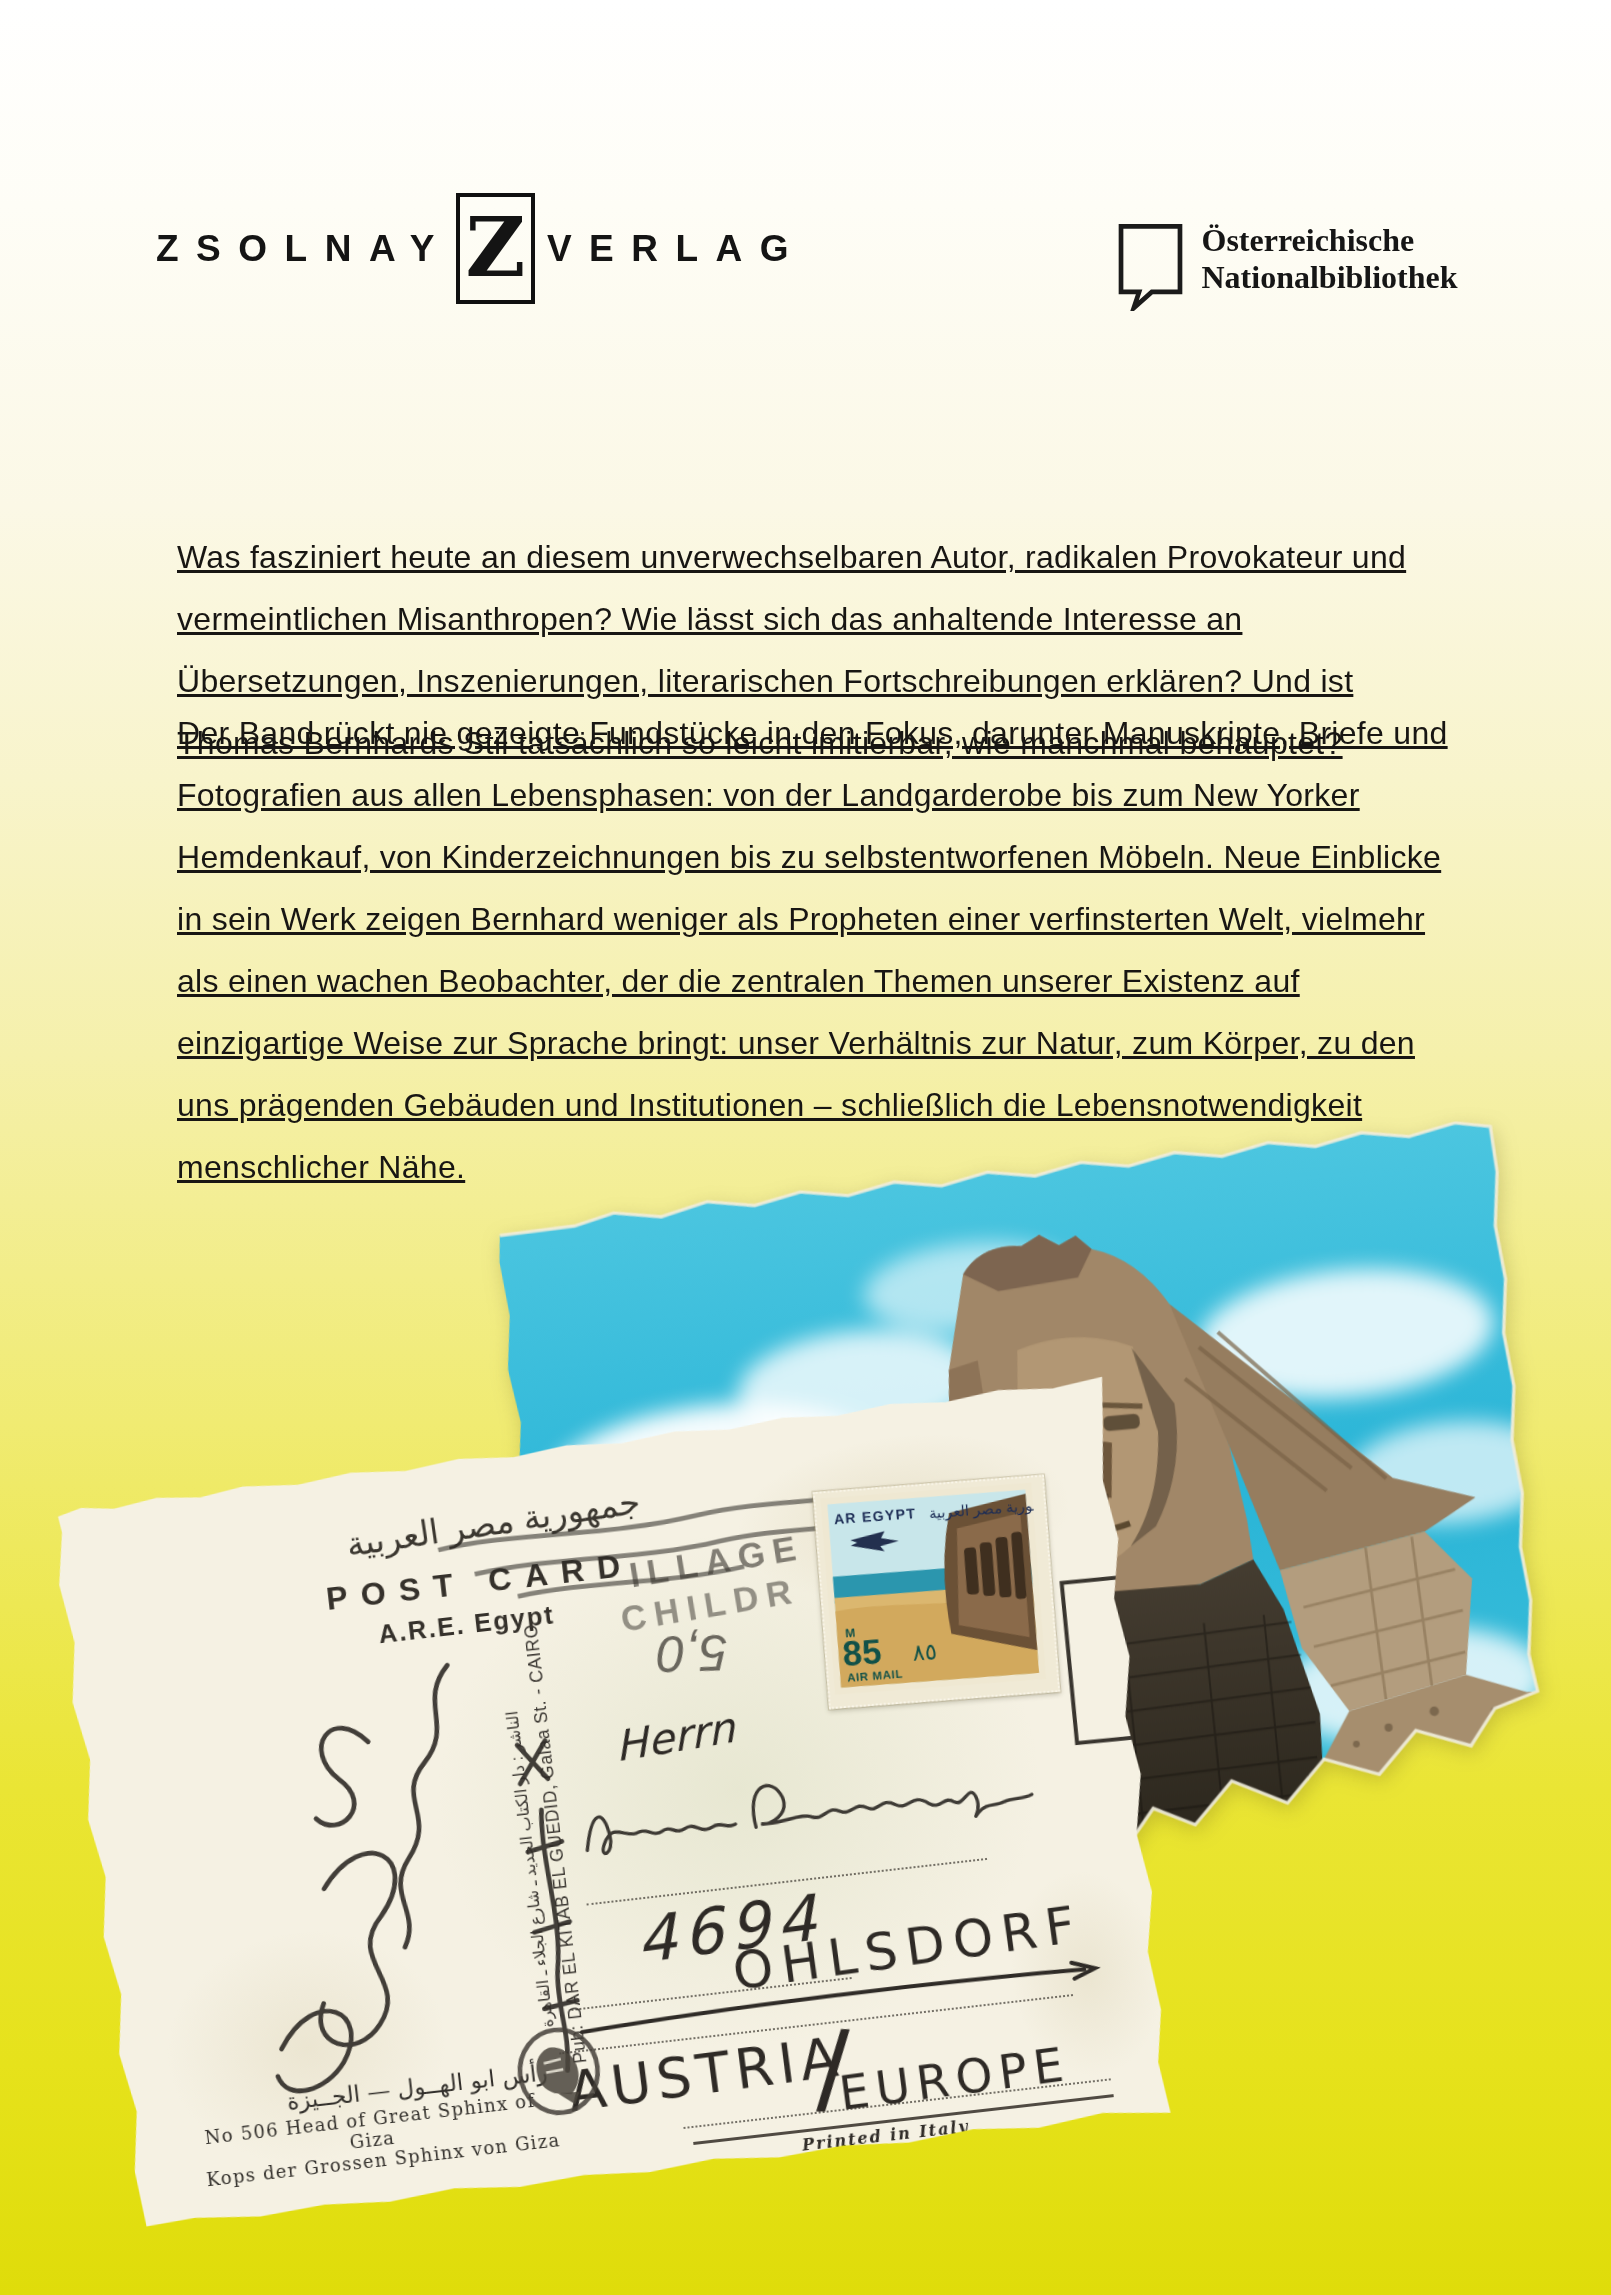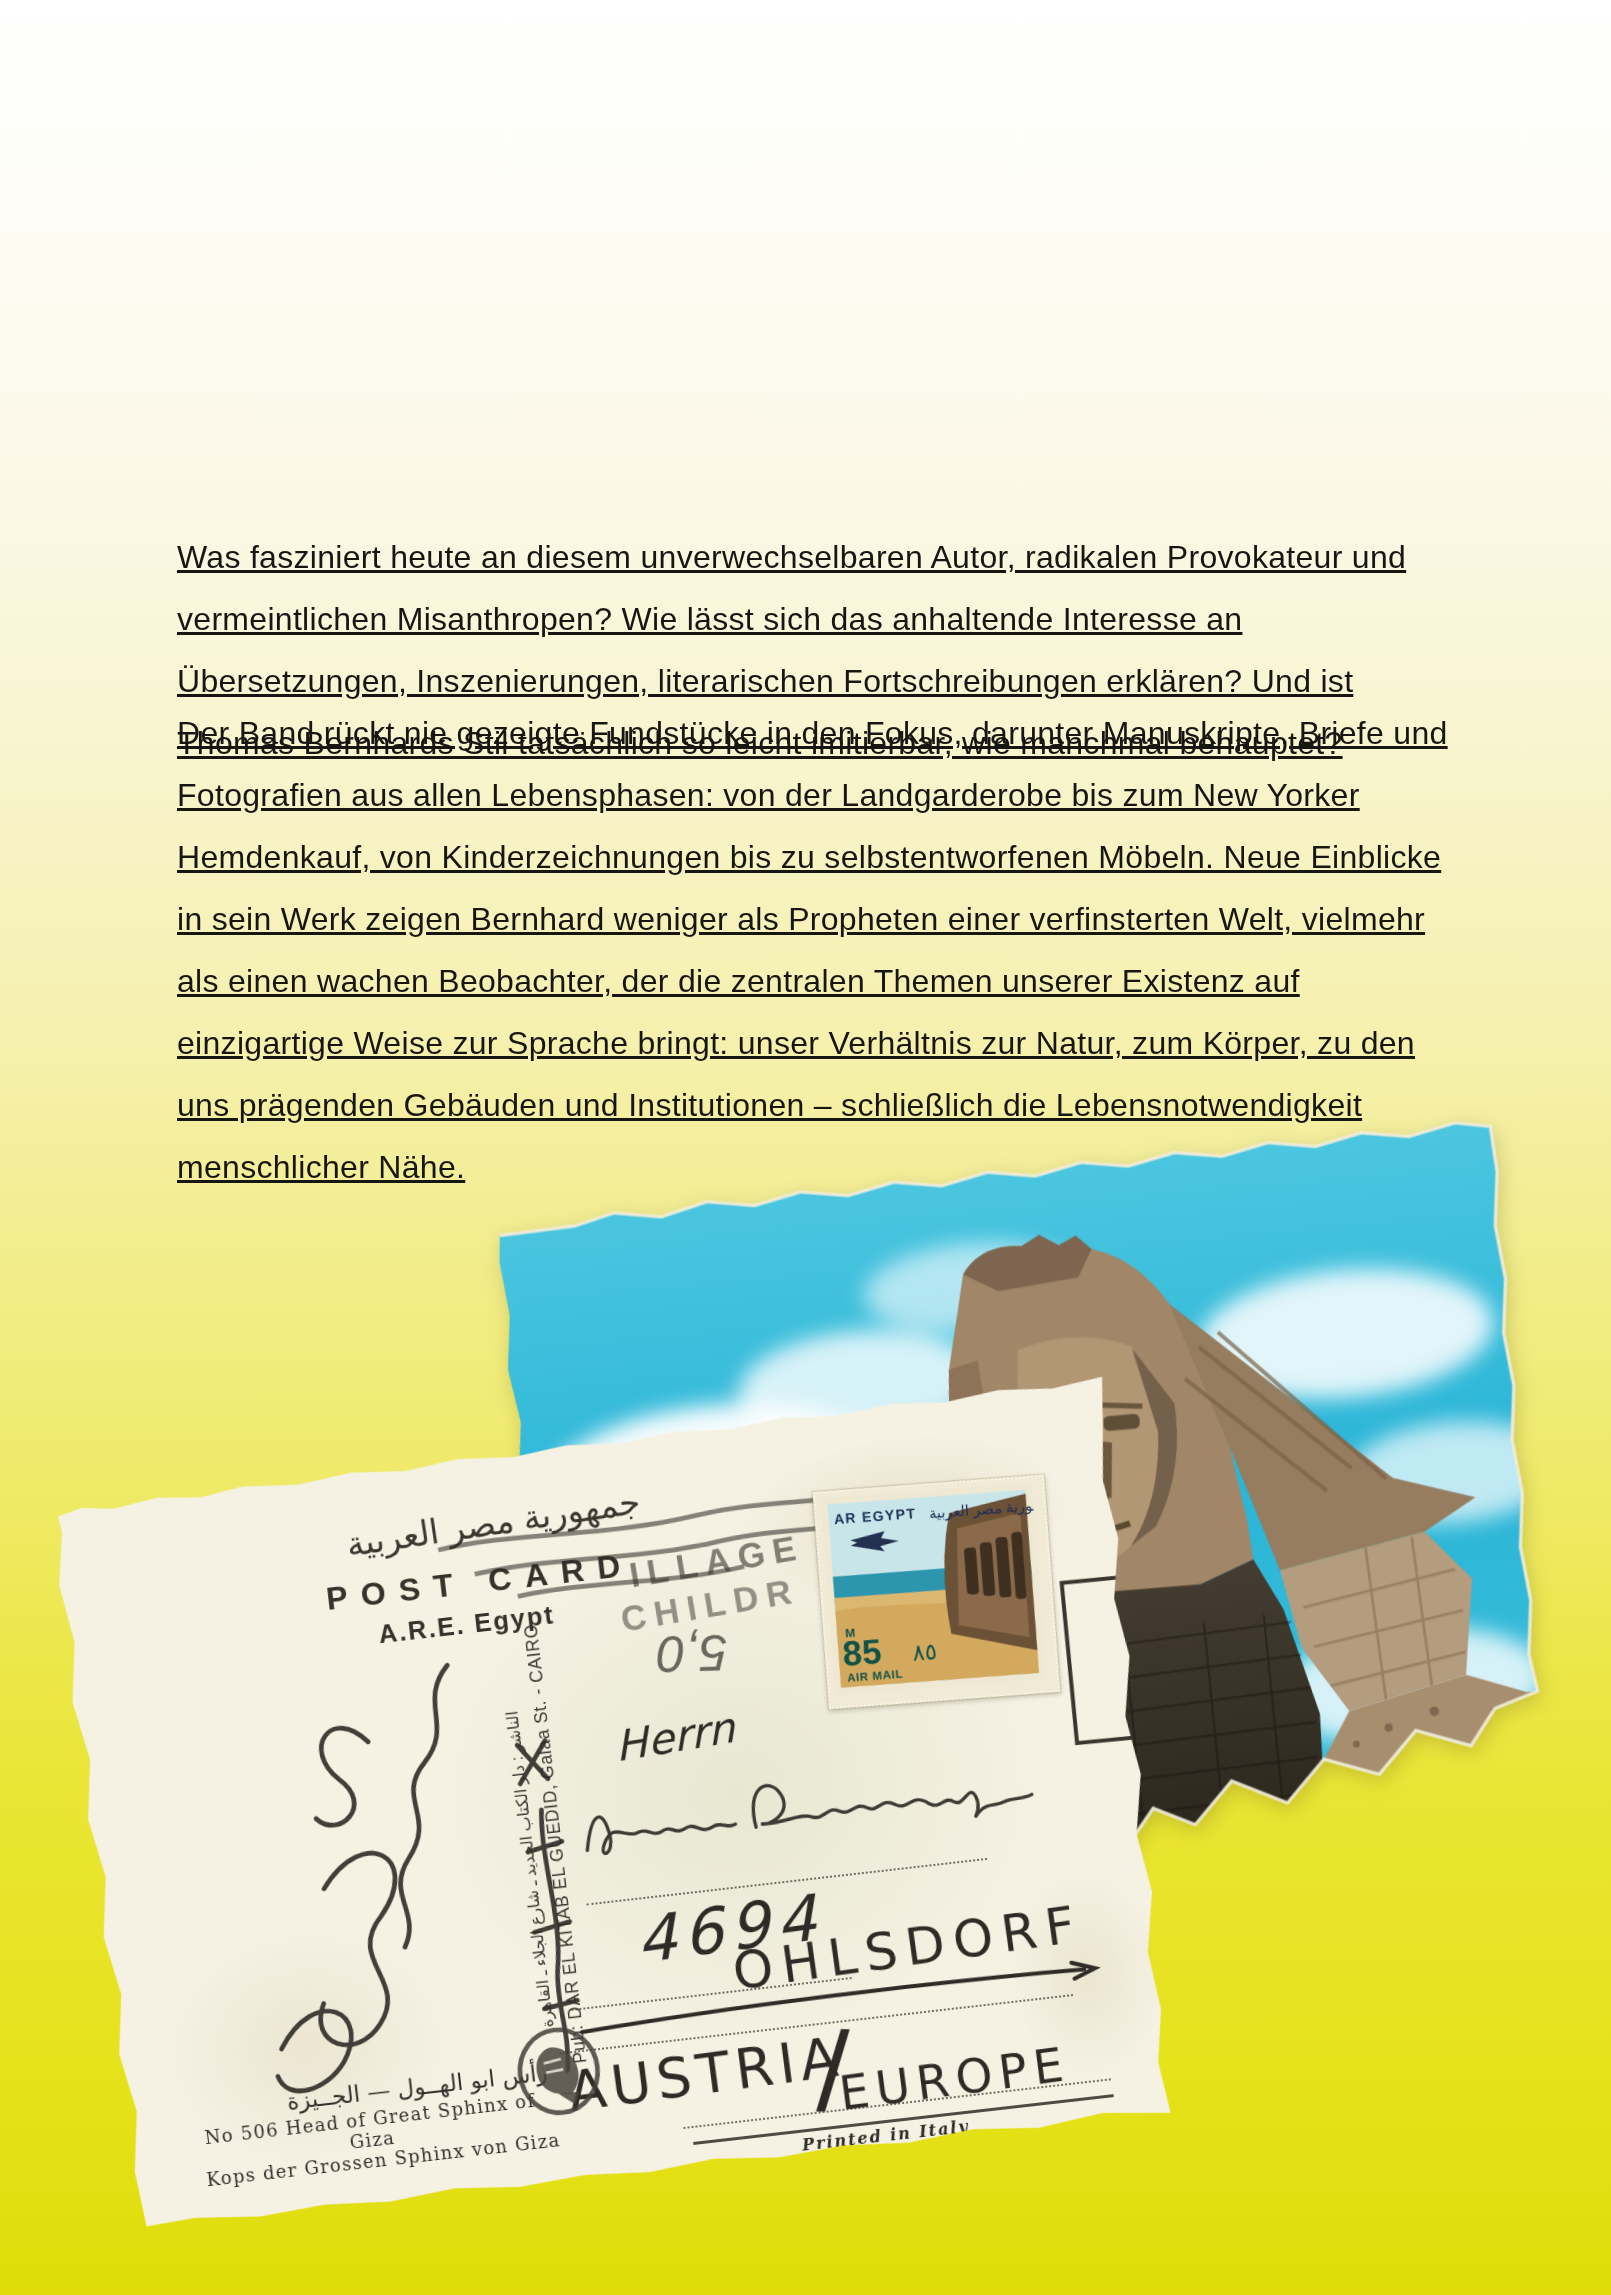--- a/index.html
+++ b/index.html
@@ -70,20 +70,38 @@
   .sig{left:487px;top:344px;width:477px;height:114px;}
   .scrawl{left:90px;top:199px;width:396px;height:470px;}
   .arrowline{left:467px;top:572px;width:537px;height:31px;}
   .onb-icon svg{display:block;}
 </style>
 </head>
 <body>
 
 <div class="page">
 
+  <div class="logos">
+    <div class="zsolnay">
+      <span class="zs-word">ZSOLNAY</span>
+      <span class="z-box">Z</span>
+      <span class="zs-word">VERLAG</span>
+    </div>
+    <div class="onb">
+      <span class="onb-icon">
+        <svg width="67" height="89" viewBox="0 0 100 132">
+          <path d="M6 6 H94 V104 H52 L25 128 L33 104 H6 Z" fill="none" stroke="#1b1b1b" stroke-width="7"></path>
+        </svg>
+      </span>
+      <span class="onb-text">
+        <span>Österreichische</span><br>
+        <span>Nationalbibliothek</span>
+      </span>
+    </div>
+  </div>
 
   <p class="copy p1">Was fasziniert heute an diesem unverwechselbaren Autor, radikalen Provokateur und vermeintlichen Misanthropen? Wie lässt sich das anhaltende Interesse an Übersetzungen, Inszenierungen, literarischen Fortschreibungen erklären? Und ist Thomas Bernhards Stil tatsächlich so leicht imitierbar, wie manchmal behauptet?</p>
   <p class="copy p2">Der Band rückt nie gezeigte Fundstücke in den Fokus, darunter Manuskripte, Briefe und Fotografien aus allen Lebensphasen: von der Landgarderobe bis zum New Yorker Hemdenkauf, von Kinderzeichnungen bis zu selbstentworfenen Möbeln. Neue Einblicke in sein Werk zeigen Bernhard weniger als Propheten einer verfinsterten Welt, vielmehr als einen wachen Beobachter, der die zentralen Themen unserer Existenz auf einzigartige Weise zur Sprache bringt: unser Verhältnis zur Natur, zum Körper, zu den uns prägenden Gebäuden und Institutionen – schließlich die Lebensnotwendigkeit menschlicher Nähe.</p>
 
   <div class="photo">
     <svg width="1007" height="752" viewBox="0 0 1500 1120">
       <defs>
         <linearGradient id="sky" x1="0" y1="0" x2="0" y2="1">
           <stop offset="0" stop-color="#4cc6e0"></stop>
             <stop offset="0.45" stop-color="#2ab5d7"></stop>

